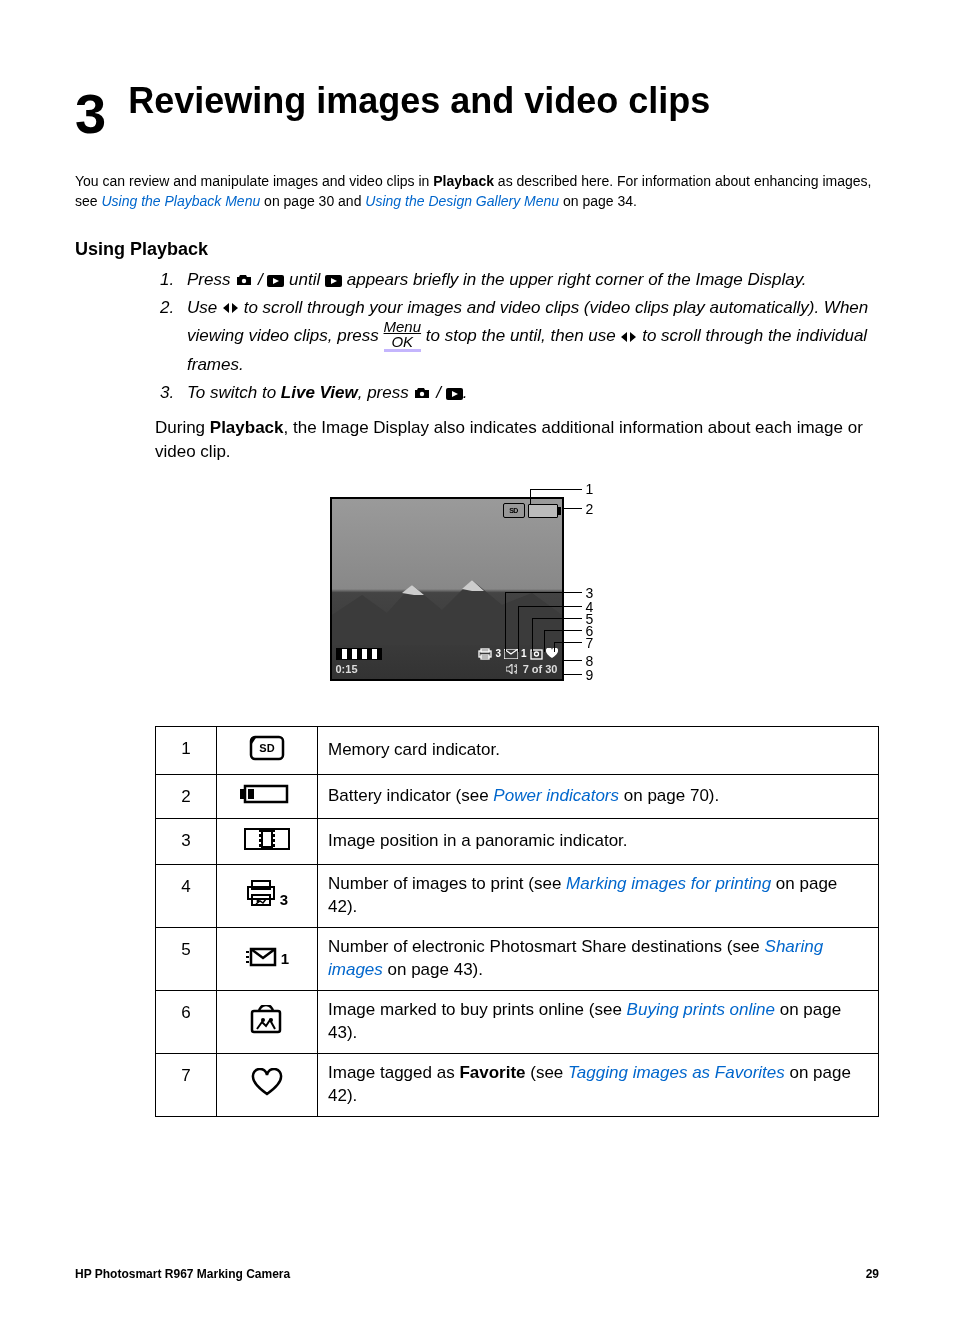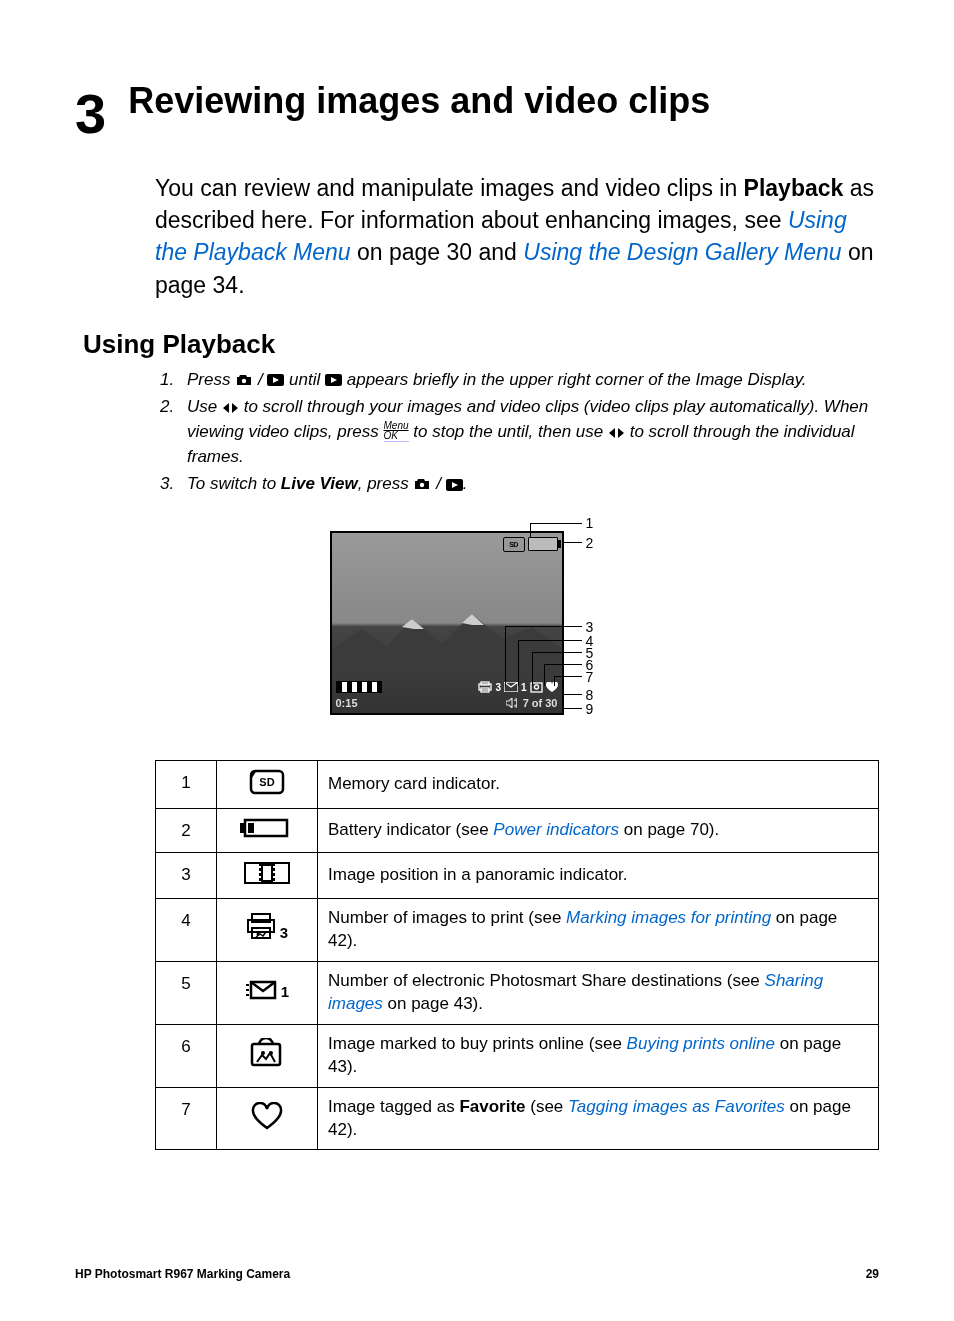--- a/index.html
+++ b/index.html
@@ -27,31 +27,30 @@
     line-height: 1;
     padding-top: 6px;
   }
   .chapter-title {
     font-size: 36px;
     font-weight: bold;
     line-height: 1.15;
     text-align: center;
   }
   .body-text {
-    font-size: 23px;
+    font-size: 14px;
     line-height: 1.4;
-    margin-left: 80px;
   }
   .intro-para {
     margin-bottom: 28px;
   }
   .section-heading {
-    font-size: 26px;
+    font-size: 18px;
     font-weight: bold;
-    margin: 6px 0 8px 8px;
+    margin: 6px 0 8px 0;
   }
   .list-indent {
     margin-left: 80px;
   }
   ol.steps {
     padding-left: 24px;
     margin: 0 0 10px 0;
     font-size: 17px;
     line-height: 1.45;
   }
@@ -70,25 +69,26 @@
   }
   .inline-icon {
     display: inline-block;
     vertical-align: middle;
     line-height: 0;
   }
   .inline-icon svg {
     display: block;
   }
   .menuok {
-    font-size:10px;
+    font-size:15px;
     line-height:1;
     display:inline-block;
     vertical-align:middle;
-    border-bottom:1px solid #c4b5fd;
+    text-align:center;
+    border-bottom:3px solid #c4b5fd;
     position:relative;
     top:-1px;
   }
   .figure-wrap {
     text-align: center;
     margin: 24px 0 30px 0;
   }
   .figure {
     display: inline-block;
     position: relative;
@@ -227,20 +227,23 @@
         <span>To switch to </span><span class="bold">Live View</span><span>, press </span><span class="inline-icon"><svg width="18" height="13" viewBox="0 0 18 13">
               <path fill="#000" d="M2 3h2l1-2h6l1 2h4v8H2z"></path>
               <circle cx="9" cy="7" r="2.2" fill="#fff"></circle>
             </svg></span> / <span class="inline-icon"><svg width="17" height="12" viewBox="0 0 17 12">
               <rect x="0" y="0" width="17" height="12" rx="2" fill="#000"></rect>
               <path d="M6 3l6 3-6 3z" fill="#fff"></path>
             </svg></span><span>.</span>
       </li>
     </ol>
 
+    <div style="font-size:17px;line-height:1.4;">
+      <span>During </span><span class="bold">Playback</span><span>, the Image Display also indicates additional information about each image or video clip.</span>
+    </div>
   </div>
 
   <div class="figure-wrap">
     <div class="figure">
       <div class="screen">
         <svg class="mountain" viewBox="0 0 230 80">
           <path d="M0 80 L0 50 L30 30 L55 48 L80 20 L110 45 L140 15 L170 40 L200 28 L230 50 L230 80 Z" fill="#3b3b3b"></path>
           <path d="M70 28 L80 20 L92 30 L82 30 Z M130 24 L140 15 L152 26 L140 26 Z" fill="#ccc"></path>
         </svg>
         <div class="overlay-top">

